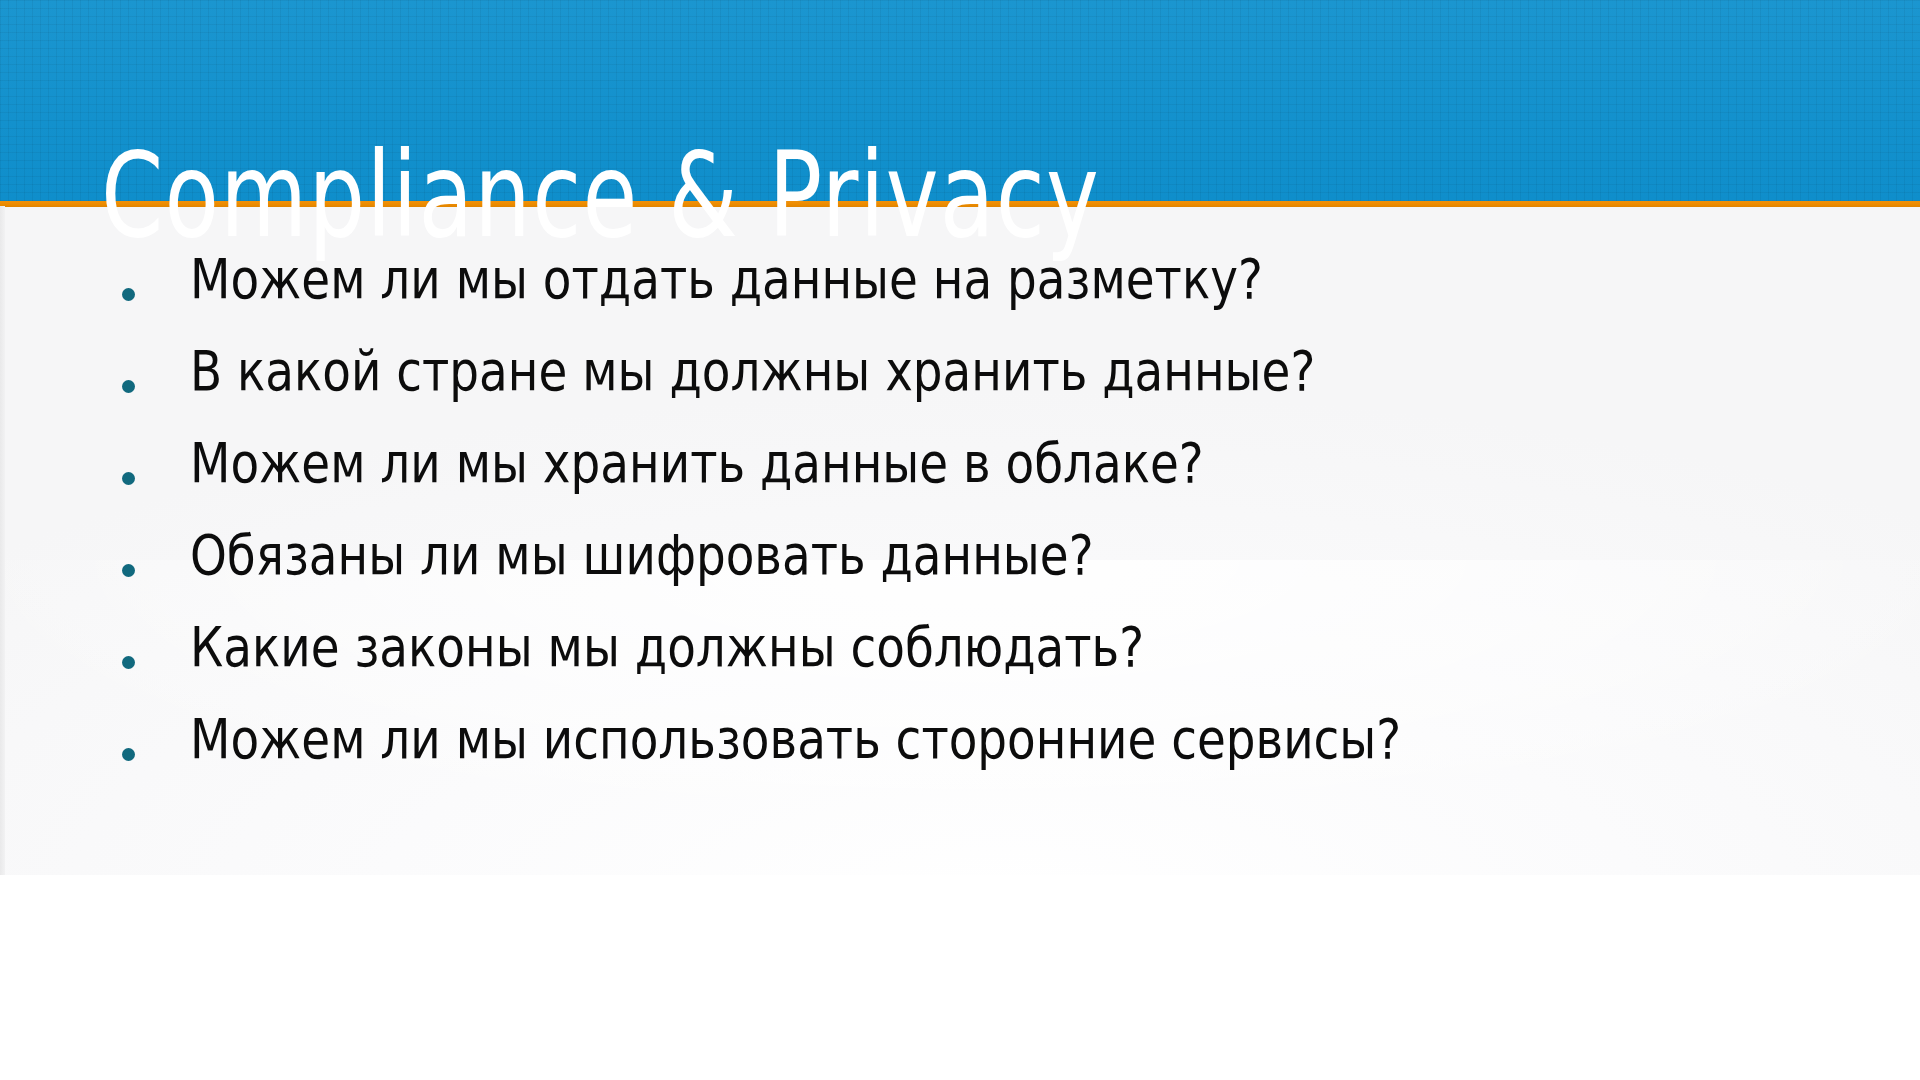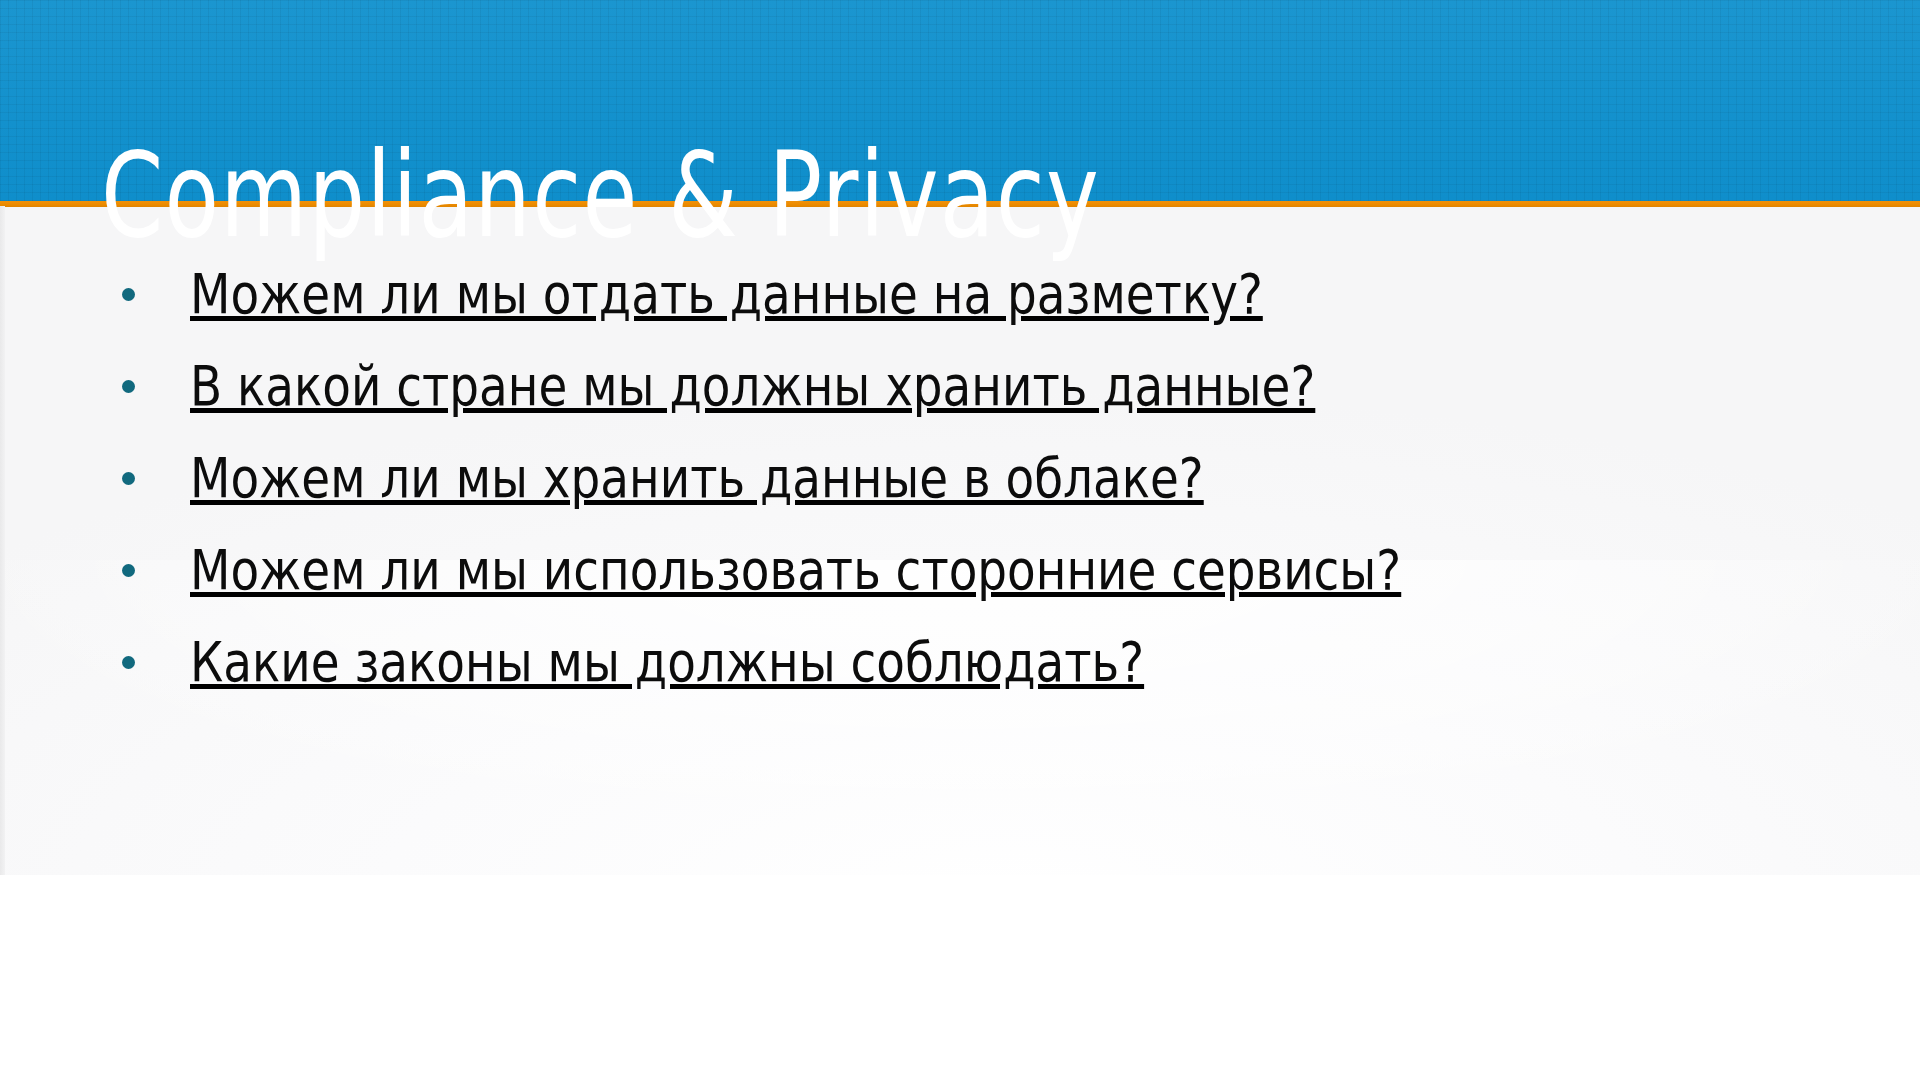--- a/index.html
+++ b/index.html
@@ -97,22 +97,21 @@
     width: 1920px;
     list-style: none;
     margin: 0;
     padding: 0;
   }
 
   .bullet-row {
     position: relative;
     height: 92px;
     display: flex;
-    align-items: center;
-    text-decoration: underline;
+    align-items: flex-start;
   }
 
   .bullet-marker {
     position: absolute;
     left: 122px;
     top: 50%;
     width: 13px;
     height: 13px;
     margin-top: -6px;
     border-radius: 50%;
@@ -153,21 +152,25 @@
     <li class="bullet-row">
       <span class="bullet-marker"></span>
       <span class="bullet-text">В какой стране мы должны хранить данные?</span>
     </li>
     <li class="bullet-row">
       <span class="bullet-marker"></span>
       <span class="bullet-text">Можем ли мы хранить данные в облаке?</span>
     </li>
     <li class="bullet-row">
       <span class="bullet-marker"></span>
-      <span class="bullet-text">Можем ли мы использовать сторонние сервисы?</span>
+      <span class="bullet-text">Обязаны ли мы шифровать данные?</span>
     </li>
     <li class="bullet-row">
       <span class="bullet-marker"></span>
       <span class="bullet-text">Какие законы мы должны соблюдать?</span>
+    </li>
+    <li class="bullet-row">
+      <span class="bullet-marker"></span>
+      <span class="bullet-text">Можем ли мы использовать сторонние сервисы?</span>
     </li>
   </ul>
 
 </div>
 
 </body></html>

